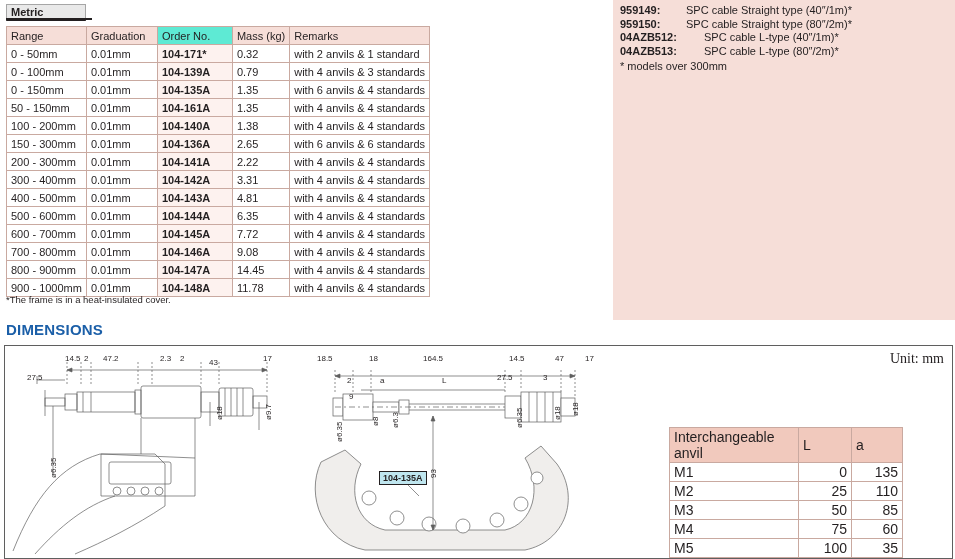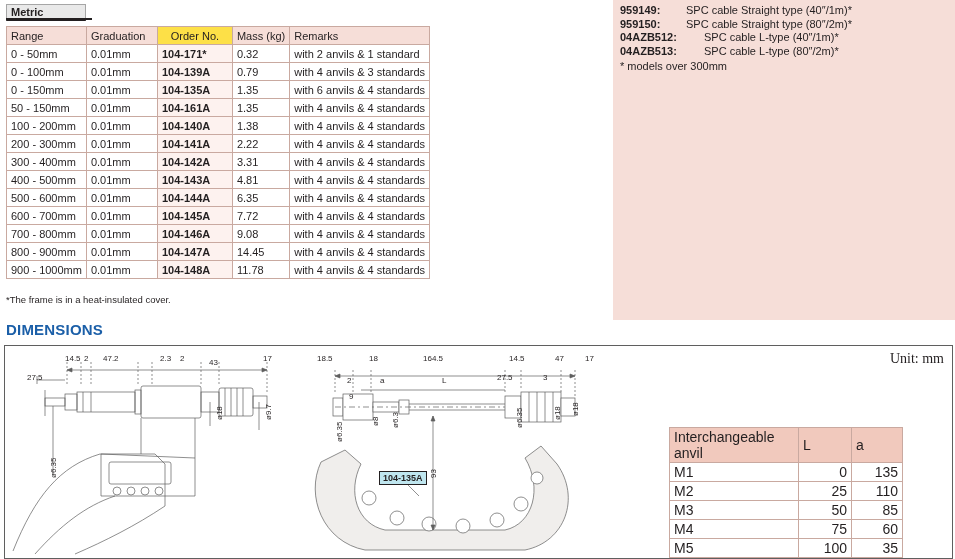--- a/index.html
+++ b/index.html
@@ -54,21 +54,21 @@
     height:13px;
     font-weight:normal;
     text-align:left;
     white-space:nowrap;
     background:#ffffff;
   }
   #spec-table thead th{background:#f6ded8;}
   #spec-table td.c0{width:66px;margin-left:29px;}
   #spec-table td.c1{width:62px;}
   #spec-table td.c2{width:66px;font-weight:bold;background:#fdf2ef;}
-  #spec-table th.c2{background:#fde047;text-align:center;}
+  #spec-table th.c2{background:#5eead4;}
   #spec-table td.c3{width:44px;}
   #spec-table td.c4{width:130px;}
   #table-note{
     position:absolute;left:6px;top:294px;font-size:9.5px;color:#231f20;
   }
   
   #dimensions-title{
     position:absolute;left:6px;top:321px;
     font-size:15px;font-weight:bold;color:#1b5fa8;
     letter-spacing:.2px;
@@ -174,20 +174,27 @@
       <td class="c4">with 4 anvils &amp; 4 standards</td>
     </tr>
     <tr>
       <td class="c0">100 - 200mm</td>
       <td class="c1">0.01mm</td>
       <td class="c2">104-140A</td>
       <td class="c3">1.38</td>
       <td class="c4">with 4 anvils &amp; 4 standards</td>
     </tr>
     <tr>
+      <td class="c0">150 - 300mm</td>
+      <td class="c1">0.01mm</td>
+      <td class="c2">104-136A</td>
+      <td class="c3">2.65</td>
+      <td class="c4">with 6 anvils &amp; 6 standards</td>
+    </tr>
+    <tr>
       <td class="c0">200 - 300mm</td>
       <td class="c1">0.01mm</td>
       <td class="c2">104-141A</td>
       <td class="c3">2.22</td>
       <td class="c4">with 4 anvils &amp; 4 standards</td>
     </tr>
     <tr>
       <td class="c0">300 - 400mm</td>
       <td class="c1">0.01mm</td>
       <td class="c2">104-142A</td>

